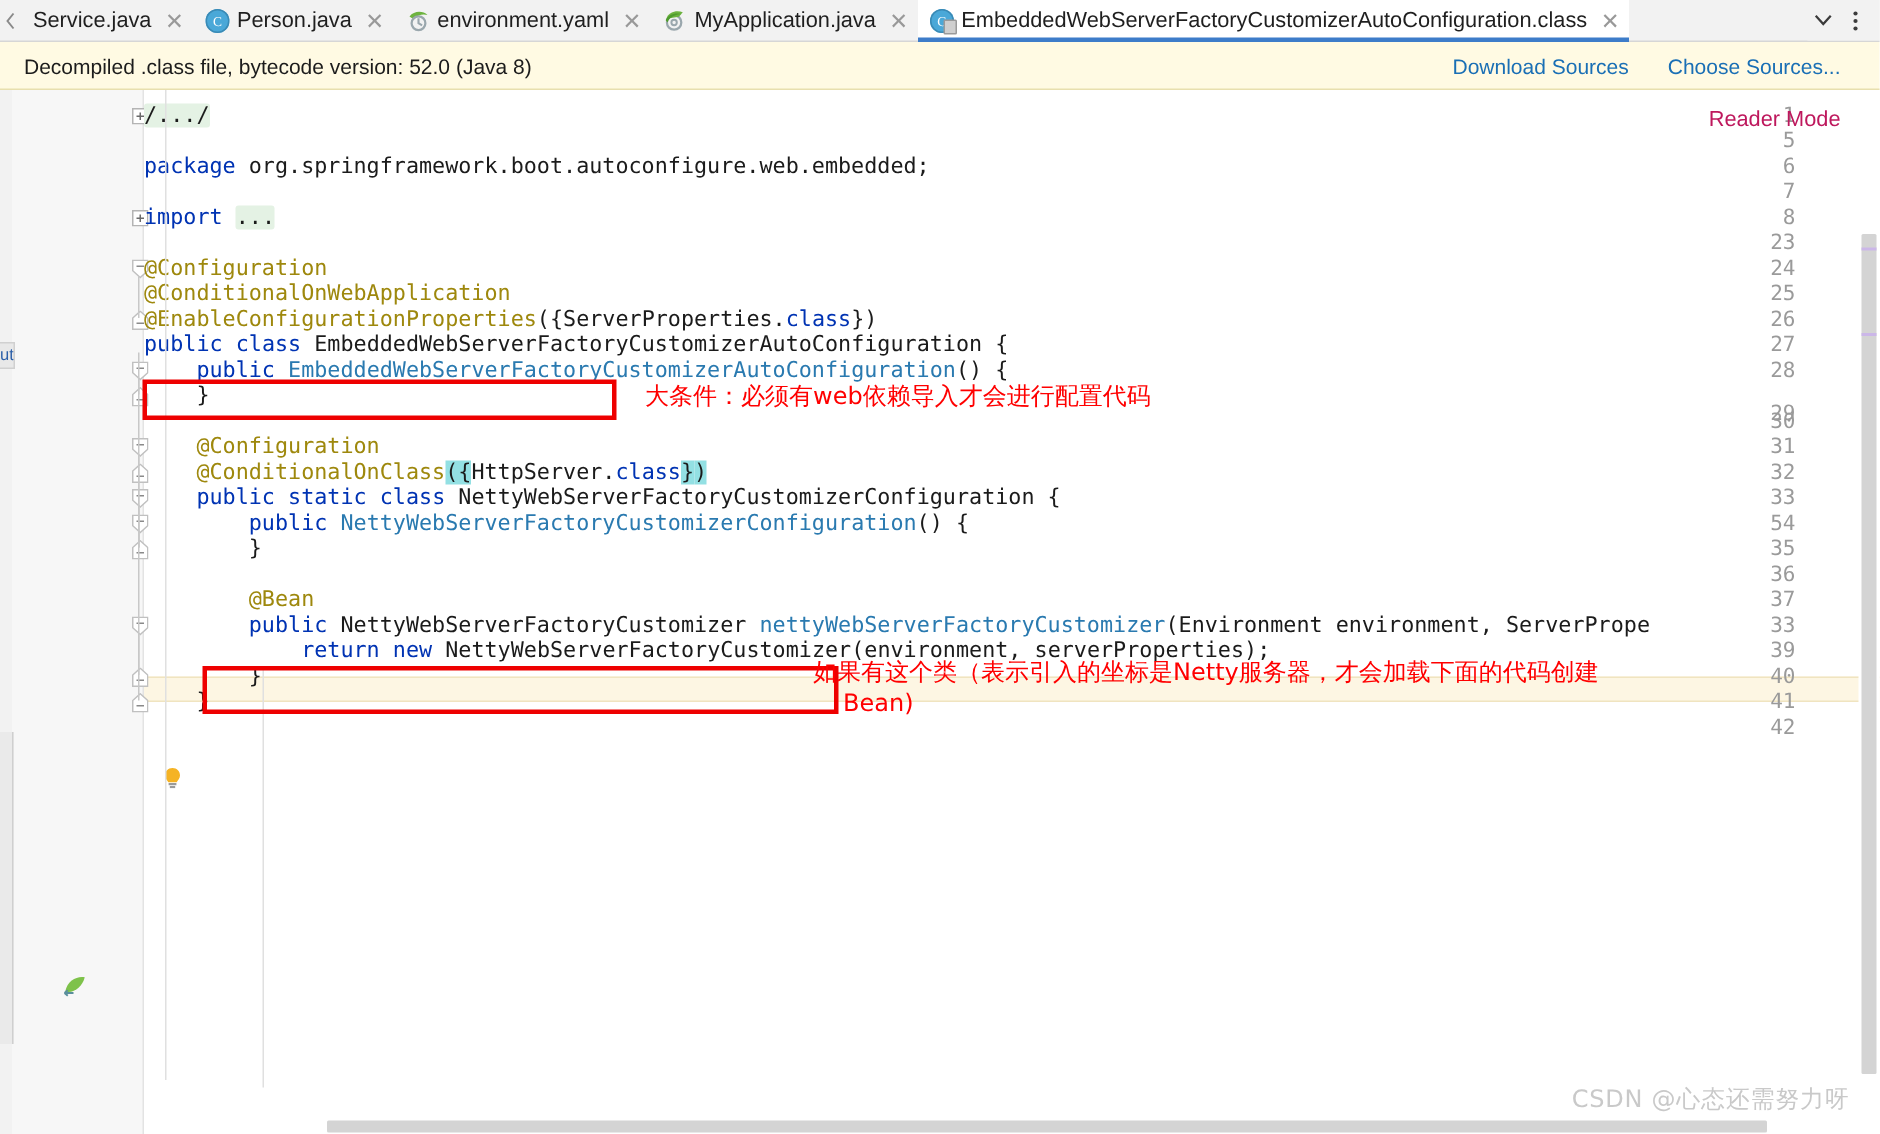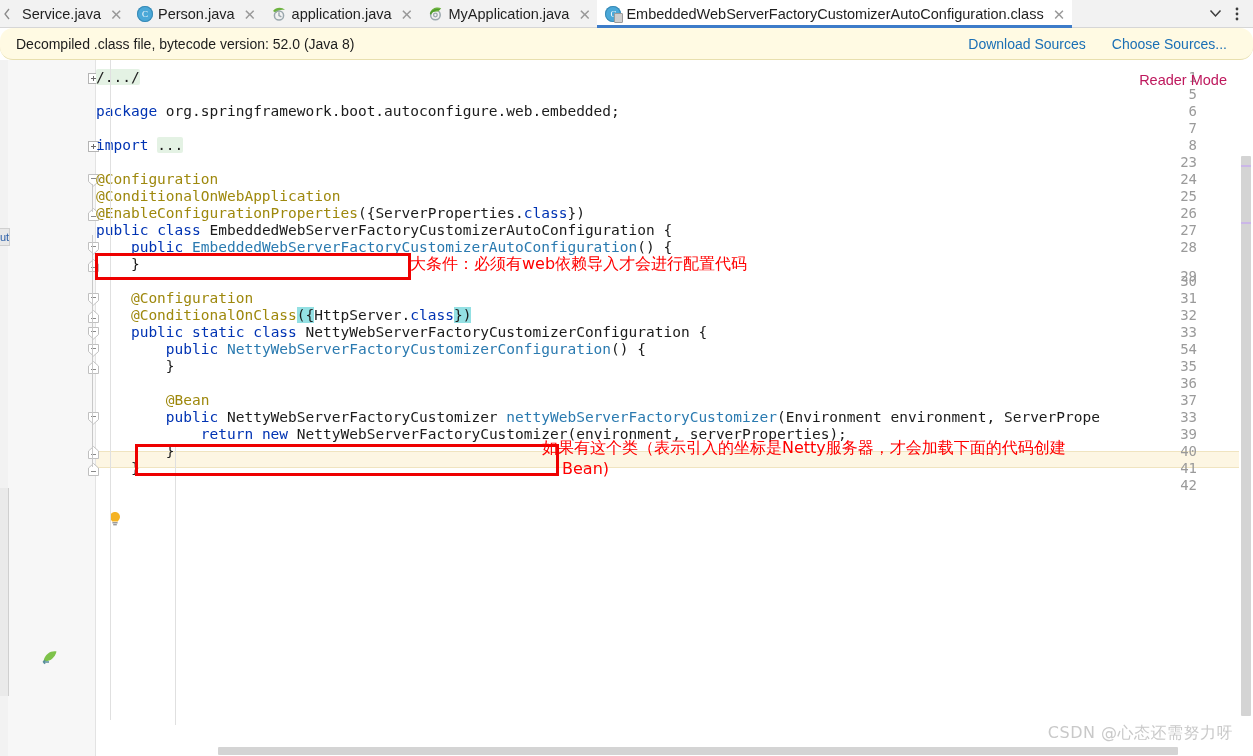--- a/index.html
+++ b/index.html
@@ -115,21 +115,20 @@
     left: 0; top: 28px;
     width: 1253px; height: 32px;
     box-sizing: border-box;
     background: #fffae3;
     border-bottom: 1px solid #e8dfae;
     display: flex;
     align-items: center;
     padding: 0 14px 0 16px;
     font-size: 14px;
     color: #1c1c1c;
-    border-radius: 13px;
   }
   #notif-text { flex: 0 0 auto; }
   #notif-links {
     margin-left: auto;
     display: flex;
     gap: 26px;
     padding-right: 12px;
   }
   .notif-link {
     color: #1a6fb5;
@@ -380,21 +379,21 @@
   </div>
 
   <div class="tab">
     <span class="tab-icon">
       <svg width="16" height="16" viewBox="0 0 16 16">
         <path d="M2 5 C5 1, 11 1, 14 4 C11 3, 7 4, 5 7 Z" fill="#6db33f"></path>
         <circle cx="8" cy="9.5" r="4.6" fill="none" stroke="#9aa7ad" stroke-width="1.5"></circle>
         <path d="M8 6.2 L8 9.5 L10.4 10.9" stroke="#9aa7ad" stroke-width="1.4" fill="none"></path>
       </svg>
     </span>
-    <span class="tab-label">application.java</span>
+    <span class="tab-label">environment.yaml</span>
     <span class="tab-close">✕</span>
   </div>
 
   <div class="tab">
     <span class="tab-icon">
       <svg width="16" height="16" viewBox="0 0 16 16">
         <circle cx="7.4" cy="9" r="4.8" fill="none" stroke="#9aa7ad" stroke-width="1.5"></circle>
         <circle cx="7.4" cy="9" r="1.8" fill="none" stroke="#9aa7ad" stroke-width="1.3"></circle>
         <path d="M2.2 6.5 C4 1.5, 9.5 0.8, 13.2 2.2 L10.6 5.2 Z" fill="#6db33f"></path>
         <path d="M1.8 7.5 C3 4, 8 2.2, 12.4 3.4 C9 3.6, 4.6 5, 3 9 Z" fill="#4f9c2e"></path>
@@ -546,21 +545,21 @@
   </div>
 
   <div id="code-layer"><div class="code-line" style="top: 9px;"><span class="fold-ph">/.../</span></div><div class="code-line" style="top: 26px;"></div><div class="code-line" style="top: 43px;"><span class="kw">package</span> <span class="ident">org.springframework.boot.autoconfigure.web.embedded</span><span class="punct">;</span></div><div class="code-line" style="top: 60px;"></div><div class="code-line" style="top: 77px;"><span class="kw">import</span> <span class="fold-ph">...</span></div><div class="code-line" style="top: 94px;"></div><div class="code-line" style="top: 111px;"><span class="ann">@Configuration</span></div><div class="code-line" style="top: 128px;"><span class="ann">@ConditionalOnWebApplication</span></div><div class="code-line" style="top: 145px;"><span class="ann">@EnableConfigurationProperties</span><span class="punct">({</span><span class="ident">ServerProperties</span>.<span class="kw">class</span><span class="punct">})</span></div><div class="code-line" style="top: 162px;"><span class="kw">public</span> <span class="kw">class</span> <span class="cls">EmbeddedWebServerFactoryCustomizerAutoConfiguration</span> <span class="punct">{</span></div><div class="code-line" style="top: 179px;">    <span class="kw">public</span> <span class="meth">EmbeddedWebServerFactoryCustomizerAutoConfiguration</span><span class="punct">() {</span></div><div class="code-line" style="top: 196px;">    <span class="punct">}</span></div><div class="code-line" style="top: 213px;"></div><div class="code-line" style="top: 230px;">    <span class="ann">@Configuration</span></div><div class="code-line" style="top: 247px;">    <span class="ann">@ConditionalOnClass</span><span class="punct brkt-hl">(</span><span class="punct brkt-hl">{</span><span class="ident">HttpServer</span>.<span class="kw">class</span><span class="punct brkt-hl">}</span><span class="punct brkt-hl">)</span></div><div class="code-line" style="top: 264px;">    <span class="kw">public</span> <span class="kw">static</span> <span class="kw">class</span> <span class="cls">NettyWebServerFactoryCustomizerConfiguration</span> <span class="punct">{</span></div><div class="code-line" style="top: 281px;">        <span class="kw">public</span> <span class="meth">NettyWebServerFactoryCustomizerConfiguration</span><span class="punct">() {</span></div><div class="code-line" style="top: 298px;">        <span class="punct">}</span></div><div class="code-line" style="top: 315px;"></div><div class="code-line" style="top: 332px;">        <span class="ann">@Bean</span></div><div class="code-line" style="top: 349px;">        <span class="kw">public</span> <span class="cls">NettyWebServerFactoryCustomizer</span> <span class="meth">nettyWebServerFactoryCustomizer</span><span class="punct">(</span><span class="ident">Environment</span> <span class="ident">environment</span><span class="punct">,</span> <span class="ident">ServerPrope</span></div><div class="code-line" style="top: 366px;">            <span class="kw">return</span> <span class="kw">new</span> <span class="ident">NettyWebServerFactoryCustomizer</span><span class="punct">(</span><span class="ident">environment</span><span class="punct">,</span> <span class="ident">serverProperties</span><span class="punct">);</span></div><div class="code-line" style="top: 383px;">        <span class="punct">}</span></div><div class="code-line" style="top: 400px;">    <span class="punct">}</span></div><div class="code-line" style="top: 417px;"></div></div>
 
   <div class="indent-guide" style="left:110px; top:0px;   height:660px;"></div>
   <div class="indent-guide" style="left:175px; top:385px; height:280px;"></div>
 
   <div id="reader-mode">Reader Mode</div>
 
   <div class="red-box" style="left:95px; top:193px; width:316px; height:27px;"></div>
-  <div class="red-text" style="left:410px; top:193px;">大条件：必须有web依赖导入才会进行配置代码</div>
+  <div class="red-text" style="left:430px; top:193px;">大条件：必须有web依赖导入才会进行配置代码</div>
 
   <div class="red-box" style="left:135px; top:384px; width:424px; height:32px;"></div>
   <div class="red-text" style="left:542px; top:377px;text-align:center;">如果有这个类（表示引入的坐标是Netty服务器，才会加载下面的代码创建</div>
   <div class="red-text" style="left:562px; top:398px;">Bean)</div>
 
 <div class="foldbar" style="top: 124px; height: 28px;"></div>
     <div class="foldbar" style="top: 192px; height: 11px;"></div>
     <div class="foldbar" style="top: 243px; height: 62px;"></div>
     <div class="foldbar" style="top: 277px; height: 28px;"></div>
     <div class="foldbar" style="top: 294px; height: 11px;"></div>

